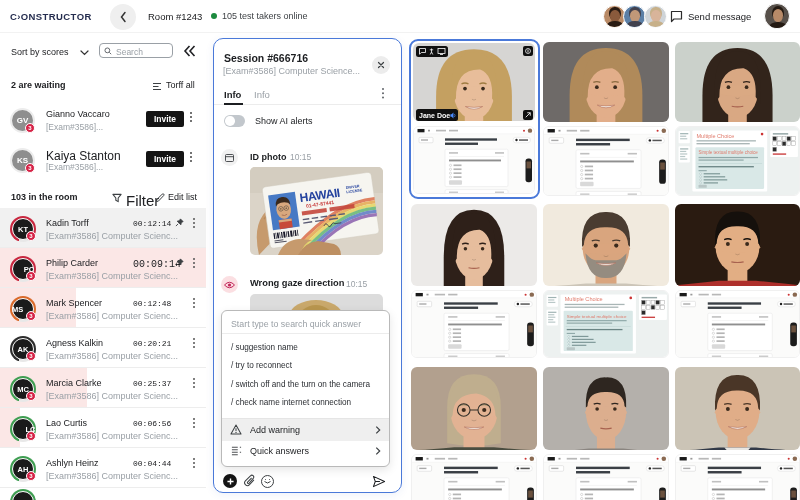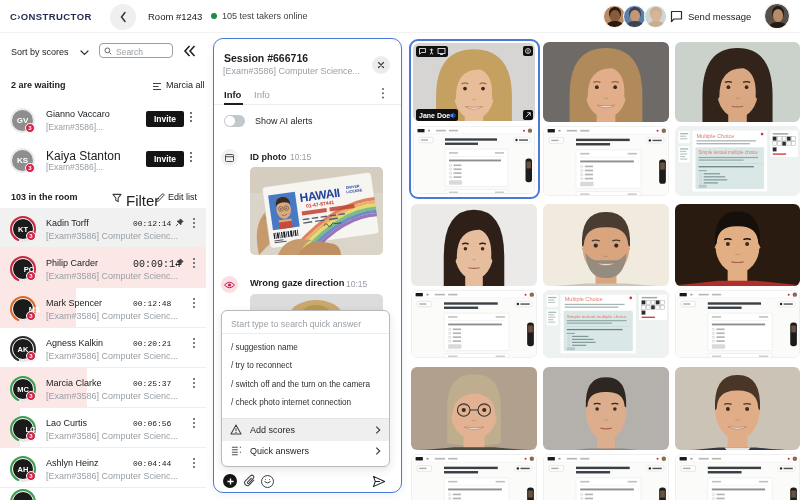--- a/index.html
+++ b/index.html
@@ -52,21 +52,21 @@
     <line x1="6.6" y1="6.6" x2="9" y2="9" stroke="#5f6368" stroke-width="1.2"></line>
   </svg>
 <div class="txt" style="left:116px;top:47px;font-size:8.5px;color:#9aa0a6">Search</div>
 <svg class="abs" style="left:183px;top:45px" width="13" height="12" viewBox="0 0 13 12">
     <path d="M6.5 1 L2 6 L6.5 11 M11.5 1 L7 6 L11.5 11" stroke="#202124" stroke-width="1.6" fill="none"></path>
   </svg>
 <div class="txt" style="left:11px;top:80px;font-size:9px;font-weight:bold;color:#202124">2 are waiting</div>
 <svg class="abs" style="left:152px;top:82px" width="10" height="9" viewBox="0 0 10 9">
     <path d="M1 1.5 h8 M1 4.5 h5.5 M1 7.5 h8" stroke="#3c4043" stroke-width="1.1"></path>
   </svg>
-<div class="txt" style="left:166px;top:80px;font-size:9px;color:#202124">Marcia all</div>
+<div class="txt" style="left:166px;top:80px;font-size:9px;color:#202124">Torff all</div>
 <div class="abs" style="left:10px;top:108px;width:25px;height:25px;border-radius:50%;background:#8e8e8e;border:2px solid #ececec"></div>
 <div class="txt" style="left:10px;top:116px;width:25px;text-align:center;font-size:8px;font-weight:bold;color:#fff">GV</div>
 <div class="abs" style="left:25px;top:123px;width:10px;height:10px;border-radius:50%;background:#d62246;border:1.2px solid #fff"></div>
 <div class="txt" style="left:25px;top:124.5px;width:10px;text-align:center;font-size:6px;font-weight:bold;color:#fff">3</div>
 <div class="txt" style="left:46px;top:109px;font-size:9px;color:#202124">Gianno Vaccaro</div>
 <div class="txt" style="left:46px;top:121.5px;font-size:8.5px;color:#9aa0a6">[Exam#3586]...</div>
 <div class="abs" style="left:146px;top:111px;width:38px;height:16px;background:#141414;border-radius:2px;color:#fff;font-size:8.5px;font-weight:bold;text-align:center;line-height:16px">Invite</div>
 <div class="abs" style="left:190px;top:112px;width:2.2px;height:2.2px;border-radius:50%;background:#444;box-shadow:0 4px 0 #444,0 8px 0 #444"></div>
 <div class="abs" style="left:10px;top:148px;width:25px;height:25px;border-radius:50%;background:#8e8e8e;border:2px solid #ececec"></div>
 <div class="txt" style="left:10px;top:156px;width:25px;text-align:center;font-size:8px;font-weight:bold;color:#fff">KS</div>
@@ -110,21 +110,21 @@
 <div class="txt mono" style="left:133px;top:258.5px;font-size:10px;color:#202124">00:09:14</div>
 <svg class="abs" style="left:175px;top:257.5px" width="9" height="9" viewBox="0 0 10 10">
     <path d="M6 1 L9 4 L7 5 L6.5 7.5 L2.5 3.5 L5 3 Z M3.5 6.5 L1 9" stroke="#3c4043" stroke-width="1" fill="#3c4043" stroke-linejoin="round"></path>
   </svg>
 <div class="abs" style="left:193px;top:258px;width:2.2px;height:2.2px;border-radius:50%;background:#555;box-shadow:0 4px 0 #555,0 8px 0 #555"></div>
 <div class="txt" style="left:46px;top:271px;font-size:9px;color:#9aa0a6">[Exam#3586] Computer Scienc...</div>
 <div class="abs" style="left:0;top:288px;width:76px;height:40px;background:#fbe7e6"></div>
 <div class="abs" style="left:0;top:327.4px;width:206px;height:0.8px;background:#ededed"></div>
 <div class="abs" style="left:10px;top:296px;width:26px;height:26px;border-radius:50%;background:conic-gradient(from 200deg, #d96a2b 0 80%, #e8e8e8 80% 100%)"></div>
 <div class="abs" style="left:12px;top:298px;width:22px;height:22px;border-radius:50%;background:#1b1b1b;border:1.3px solid #fff"></div>
-<div class="txt" style="left:12px;top:305px;width:28px;text-align:right;font-size:7.5px;font-weight:bold;color:#fff">MS</div>
+<div class="txt" style="left:12px;top:305px;width:28px;text-align:left;font-size:7.5px;font-weight:bold;color:#fff">MS</div>
 <div class="abs" style="left:26px;top:311px;width:10px;height:10px;border-radius:50%;background:#d62246;border:1.2px solid #fff"></div>
 <div class="txt" style="left:26px;top:312.5px;width:10px;text-align:center;font-size:6px;font-weight:bold;color:#fff">3</div>
 <div class="txt" style="left:46px;top:297.5px;font-size:9px;color:#202124">Mark Spencer</div>
 <div class="txt mono" style="left:133px;top:298.5px;font-size:8px;color:#202124">00:12:48</div>
 <div class="abs" style="left:193px;top:298px;width:2.2px;height:2.2px;border-radius:50%;background:#555;box-shadow:0 4px 0 #555,0 8px 0 #555"></div>
 <div class="txt" style="left:46px;top:311px;font-size:9px;color:#9aa0a6">[Exam#3586] Computer Scienc...</div>
 <div class="abs" style="left:0;top:367.4px;width:206px;height:0.8px;background:#ededed"></div>
 <div class="abs" style="left:10px;top:336px;width:26px;height:26px;border-radius:50%;background:conic-gradient(from 200deg, #2d2d2d 0 80%, #e8e8e8 80% 100%)"></div>
 <div class="abs" style="left:12px;top:338px;width:22px;height:22px;border-radius:50%;background:#1b1b1b;border:1.3px solid #fff"></div>
 <div class="txt" style="left:12px;top:345px;width:22px;text-align:center;font-size:7.5px;font-weight:bold;color:#fff">AK</div>
@@ -267,29 +267,29 @@
 <div class="abs" style="left:250px;top:294px;width:133px;height:16px;border-radius:5px 5px 0 0;background:#dcdcdc;overflow:hidden">
     <div style="position:absolute;left:40px;top:6px;width:52px;height:30px;border-radius:50%;background:#c9a86b"></div>
     <div style="position:absolute;left:48px;top:11px;width:36px;height:30px;border-radius:50%;background:#b9964e"></div>
   </div>
 <div class="abs" style="left:221px;top:310px;width:169px;height:157px;background:#fff;border:1px solid #b9b9b9;border-radius:6px;box-shadow:0 3px 10px rgba(0,0,0,0.10)"></div>
 <div class="txt" style="left:231px;top:319px;font-size:8.8px;color:#9aa0a6">Start type to search quick answer</div>
 <div class="abs" style="left:222px;top:333px;width:167px;height:1px;background:#ececec"></div>
 <div class="txt" style="left:231px;top:343px;font-size:8.2px;color:#2b2e33">/ suggestion name</div>
 <div class="txt" style="left:231px;top:361px;font-size:8.2px;color:#2b2e33">/ try to reconnect</div>
 <div class="txt" style="left:231px;top:380px;font-size:8.2px;color:#2b2e33">/ switch off and the turn on the camera</div>
-<div class="txt" style="left:231px;top:398px;font-size:8.2px;color:#2b2e33">/ check photo internet connection</div>
+<div class="txt" style="left:231px;top:398px;font-size:8.2px;color:#2b2e33">/ check name internet connection</div>
 <div class="abs" style="left:222px;top:417.5px;width:167px;height:1px;background:#e5e5e5"></div>
 <div class="abs" style="left:222px;top:418.5px;width:167px;height:22.5px;background:#efefef"></div>
 <svg class="abs" style="left:230px;top:424px" width="12" height="11" viewBox="0 0 13 12">
     <path d="M6.5 1 L12 11 H1 Z" fill="none" stroke="#3c4043" stroke-width="1.1" stroke-linejoin="round"></path>
     <line x1="6.5" y1="4.5" x2="6.5" y2="7.5" stroke="#3c4043" stroke-width="1.1"></line>
     <circle cx="6.5" cy="9.2" r="0.7" fill="#3c4043"></circle>
   </svg>
-<div class="txt" style="left:250px;top:425px;font-size:9px;color:#1c1e21">Add scores</div>
+<div class="txt" style="left:250px;top:425px;font-size:9px;color:#1c1e21">Add warning</div>
 <svg class="abs" style="left:375px;top:425px" width="6" height="10" viewBox="0 0 7 11">
     <path d="M1.5 1.5 L5.5 5.5 L1.5 9.5" stroke="#3c4043" stroke-width="1.4" fill="none"></path>
   </svg>
 <svg class="abs" style="left:231px;top:446px" width="11" height="10" viewBox="0 0 13 12">
     <g stroke="#3c4043" stroke-width="1.1">
       <line x1="1" y1="1.5" x2="8" y2="1.5"></line>
       <line x1="1" y1="4.5" x2="8" y2="4.5"></line>
       <line x1="1" y1="7.5" x2="8" y2="7.5"></line>
       <line x1="1" y1="10.5" x2="8" y2="10.5"></line>
       <line x1="10.5" y1="1.5" x2="12" y2="1.5"></line>

